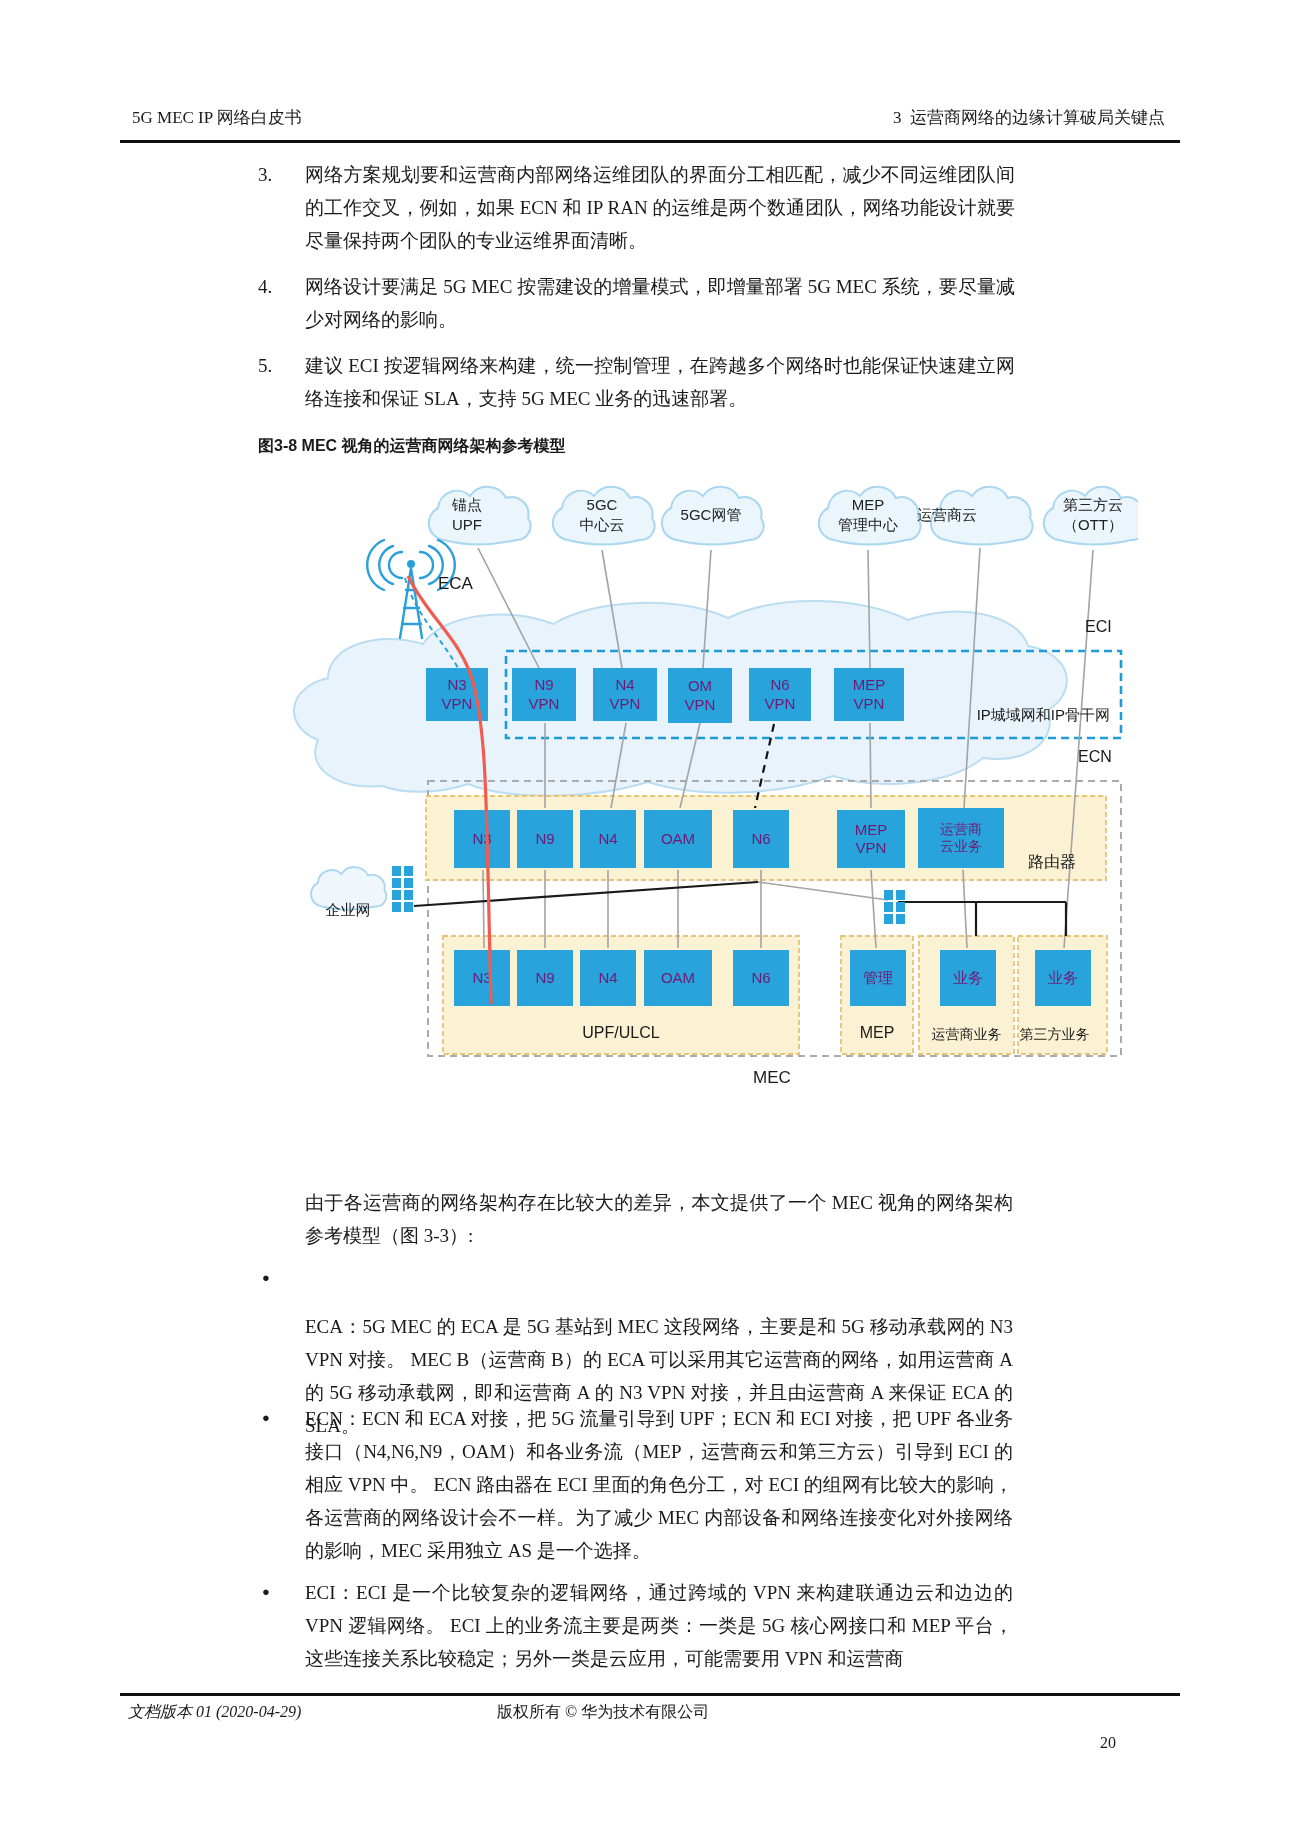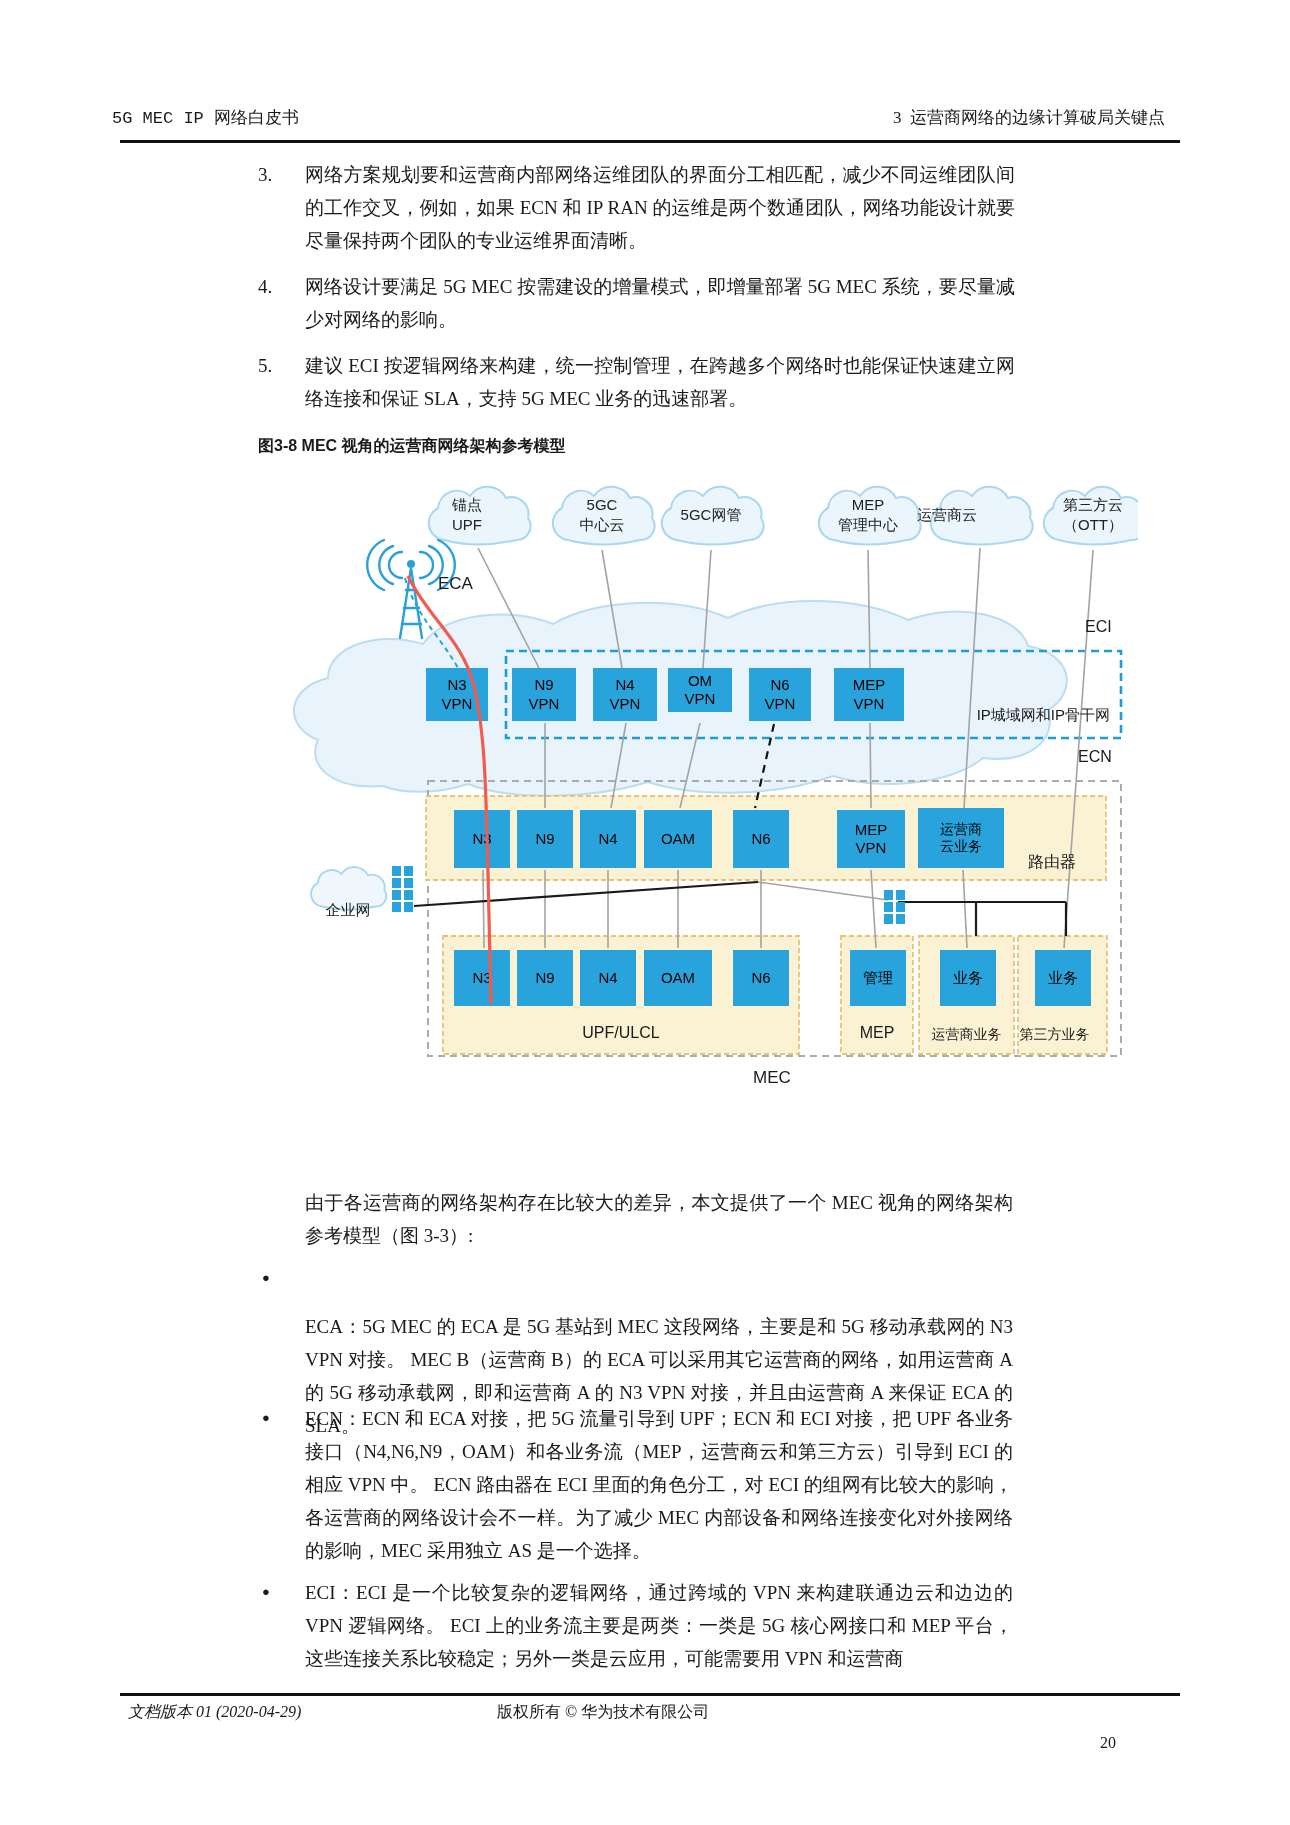--- a/index.html
+++ b/index.html
@@ -9,34 +9,34 @@
   .hdr{font-size:17px;white-space:pre;}
   .rule{position:absolute;background:#111;}
   .bodytxt{font-size:19px;line-height:33px;text-align:justify;}
   .listrow{display:flex;margin-bottom:13px;}
   .listnum{width:47px;flex:none;}
   .caption{font-family:"Liberation Sans",sans-serif;font-weight:700;font-size:16px;white-space:pre;}
   
   #diagram{position:absolute;left:258px;top:478px;width:880px;height:630px;
            font-family:"Liberation Sans",sans-serif;}
   #diagram svg{position:absolute;left:0;top:0;}
-  .bluebox{position:absolute;background:#29A3DB;color:#000000;display:flex;align-items:center;
+  .bluebox{position:absolute;background:#29A3DB;color:#701a75;display:flex;align-items:center;
            justify-content:center;text-align:center;white-space:pre-line;
            font-size:15px;line-height:1.22;}
   .dlabel{position:absolute;font-size:15px;color:#1a1a1a;white-space:pre-line;}
   .cloudlabel{position:absolute;text-align:center;white-space:pre-line;font-size:15px;
               line-height:1.32;color:#222;}
   .ctr{text-align:center;}
   .overlay{pointer-events:none;}
   .ftr{font-size:16px;white-space:pre;}
 </style>
 </head>
 <body>
 
-<div class="abs hdr" style="left:112px;top:106px;font-family:Liberation Mono, monospace;">5G MEC IP 网络白皮书</div>
+<div class="abs hdr" style="left:132px;top:106px;">5G MEC IP 网络白皮书</div>
 <div class="abs hdr" style="left:700px;top:106px;width:465px;text-align:right;">3  运营商网络的边缘计算破局关键点</div>
 <div class="rule" style="left:120px;top:140px;width:1060px;height:3px;"></div>
 
 <div class="abs bodytxt" style="left:258px;top:158px;width:757px;">
   <div class="listrow">
     <div class="listnum">3.</div>
     <div style="flex:1;">网络方案规划要和运营商内部网络运维团队的界面分工相匹配，减少不同运维团队间的工作交叉，例如，如果 ECN 和 IP RAN 的运维是两个数通团队，网络功能设计就要尽量保持两个团队的专业运维界面清晰。</div>
   </div>
   <div class="listrow">
     <div class="listnum">4.</div>
@@ -161,21 +161,21 @@
   <div class="dlabel" style="left:640px;top:228px;width:212px;text-align:right;">IP城域网和IP骨干网</div>
   <div class="dlabel" style="left:770px;top:374px;font-size:16px;">路由器</div>
   <div class="dlabel" style="left:52px;top:403px;width:76px;text-align:center;margin-top:20px;">企业网</div>
 
   <div class="bluebox" style="left:168px;top:190px;width:62px;height:53px;">N3
 VPN</div>
   <div class="bluebox" style="left:254px;top:190px;width:64px;height:53px;">N9
 VPN</div>
   <div class="bluebox" style="left:335px;top:190px;width:64px;height:53px;">N4
 VPN</div>
-  <div class="bluebox" style="left:410px;top:190px;width:64px;height:44px;">OM
+  <div class="bluebox" style="left:410px;top:190px;width:64px;height:55px;">OM
 VPN</div>
   <div class="bluebox" style="left:491px;top:190px;width:62px;height:53px;">N6
 VPN</div>
   <div class="bluebox" style="left:576px;top:190px;width:70px;height:53px;">MEP
 VPN</div>
 
   <div class="bluebox" style="left:196px;top:332px;width:56px;height:58px;">N3</div>
   <div class="bluebox" style="left:259px;top:332px;width:56px;height:58px;">N9</div>
   <div class="bluebox" style="left:322px;top:332px;width:56px;height:58px;">N4</div>
   <div class="bluebox" style="left:386px;top:332px;width:68px;height:58px;">OAM</div>

